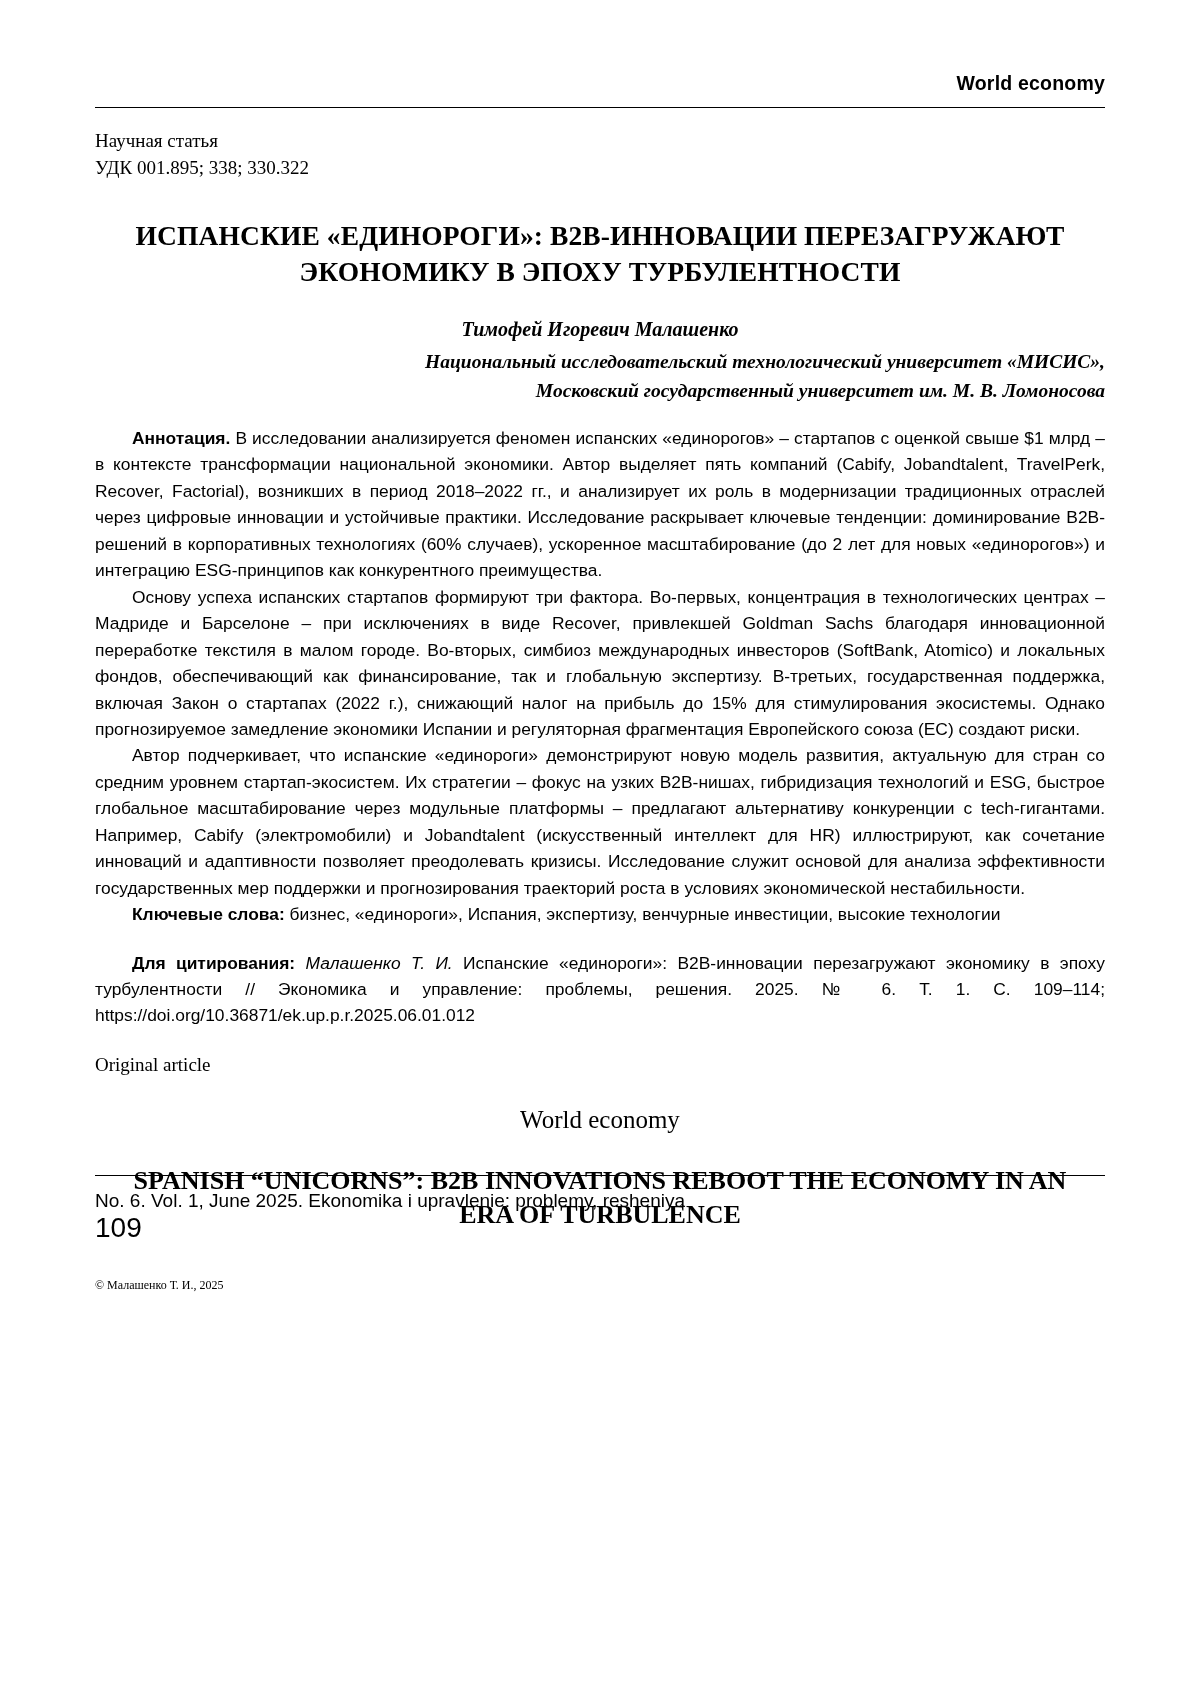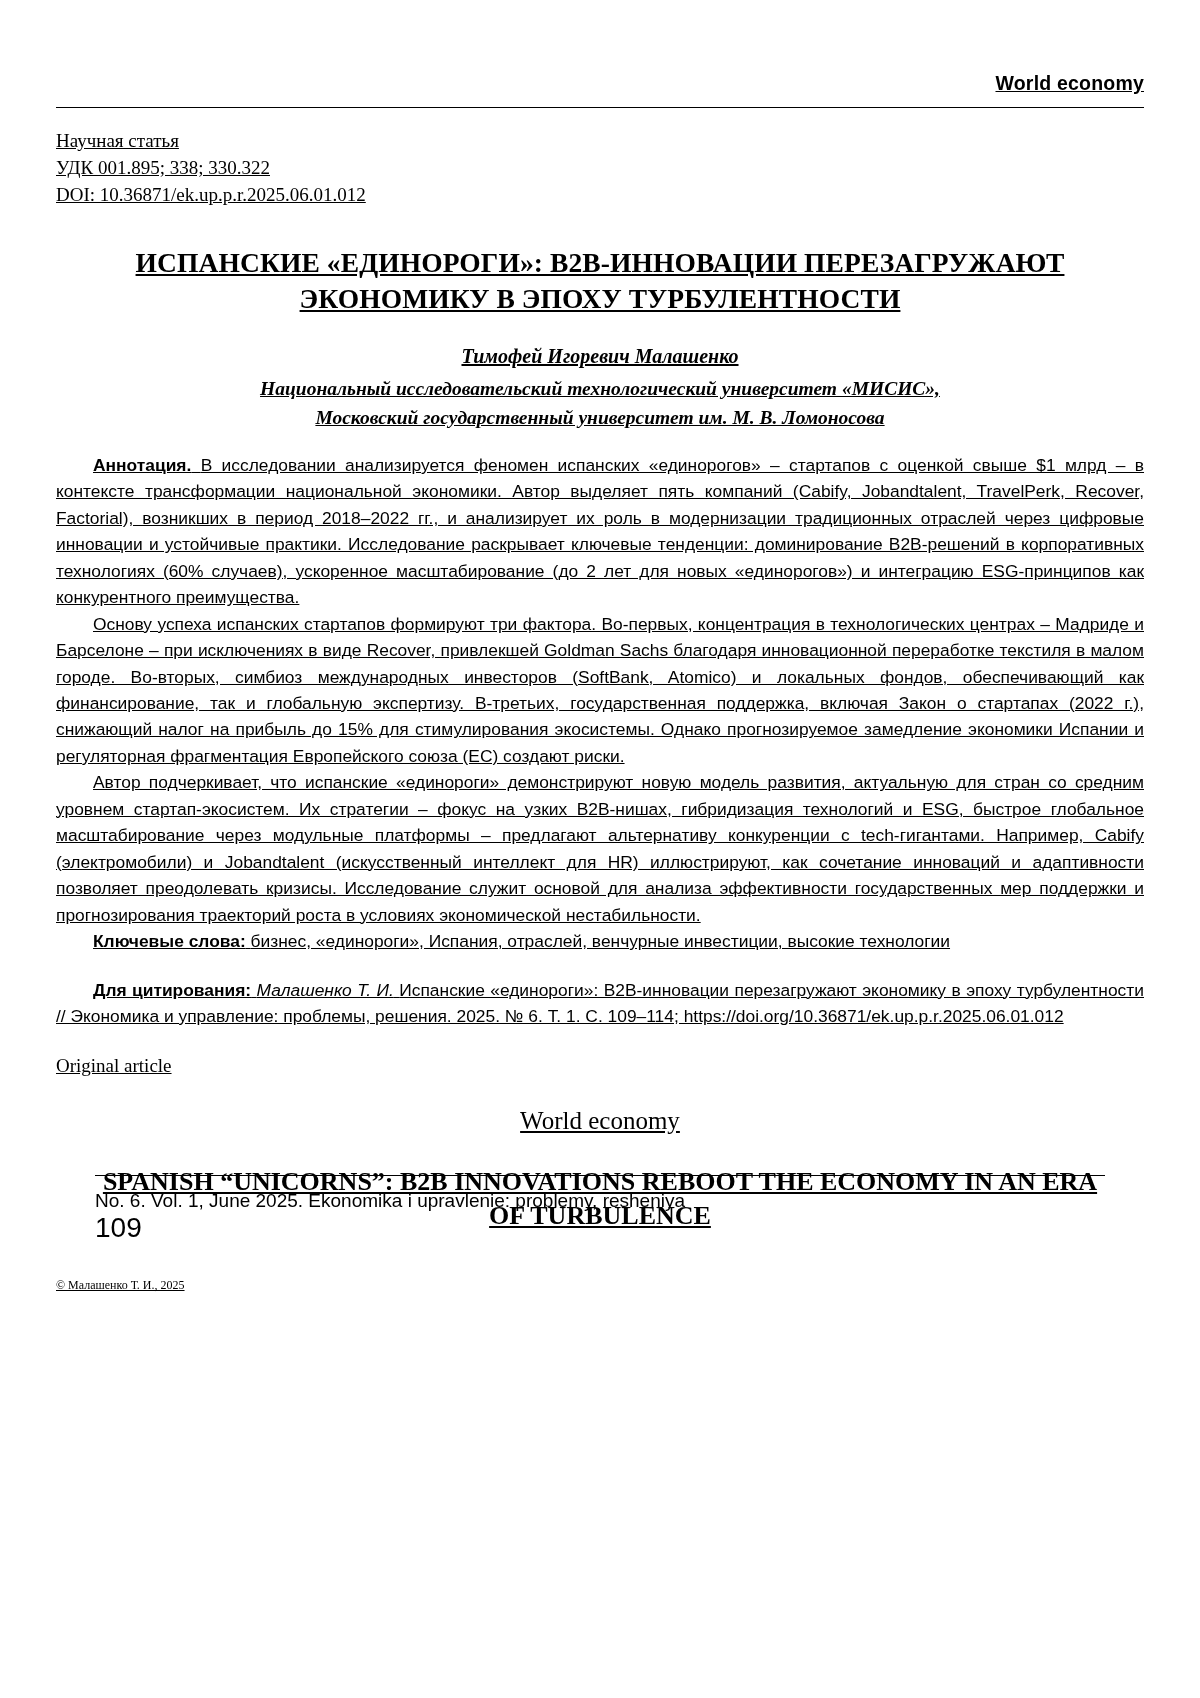--- a/index.html
+++ b/index.html
@@ -7,24 +7,23 @@
     padding: 0;
     background: #ffffff;
   }
   .page {
     position: relative;
     width: 1200px;
     height: 1314px;
     margin: 0 auto;
     background: #ffffff;
     box-sizing: border-box;
-    padding: 0 56px;
+    padding: 0 95px;
     font-family: "Liberation Serif", serif;
     color: #000000;
-    text-decoration: underline;
   }
 
   
   .running-head {
     text-align: right;
     font-family: "Liberation Sans", sans-serif;
     font-weight: bold;
     font-size: 19.5px;
     letter-spacing: 0.2px;
     padding-top: 72px;
@@ -58,21 +57,21 @@
     margin-top: 26px;
     text-align: center;
     font-family: "Liberation Serif", serif;
     font-weight: bold;
     font-style: italic;
     font-size: 20px;
     line-height: 1.45;
   }
   .affiliation {
     margin-top: 4px;
-    text-align: center;
+    text-align: right;
     font-family: "Liberation Serif", serif;
     font-weight: bold;
     font-style: italic;
     font-size: 19.5px;
     line-height: 1.45;
   }
 
   
   .abstract {
     margin-top: 20px;
@@ -162,36 +161,35 @@
 <body>
 
 <div class="page">
 
   <div class="running-head">World economy</div>
   <hr class="rule">
 
   <div class="meta">
     <div>Научная статья</div>
     <div>УДК 001.895; 338; 330.322</div>
-    <div>DOI: 10.36871/ek.up.p.r.2025.06.01.012</div>
   </div>
 
   <h1 class="title-ru">ИСПАНСКИЕ «ЕДИНОРОГИ»: B2B-ИННОВАЦИИ ПЕРЕЗАГРУЖАЮТ ЭКОНОМИКУ В ЭПОХУ ТУРБУЛЕНТНОСТИ</h1>
 
   <div class="author">Тимофей Игоревич Малашенко</div>
   <div class="affiliation">
     <div>Национальный исследовательский технологический университет «МИСИС»,</div>
     <div>Московский государственный университет им. М. В. Ломоносова</div>
   </div>
 
   <div class="abstract">
     <p><span class="lead">Аннотация.</span> <span>В исследовании анализируется феномен испанских «единорогов» – стартапов с оценкой свыше $1 млрд – в контексте трансформации национальной экономики. Автор выделяет пять компаний (Cabify, Jobandtalent, TravelPerk, Recover, Factorial), возникших в период 2018–2022 гг., и анализирует их роль в модернизации традиционных отраслей через цифровые инновации и устойчивые практики. Исследование раскрывает ключевые тенденции: доминирование B2B-решений в корпоративных технологиях (60% случаев), ускоренное масштабирование (до 2 лет для новых «единорогов») и интеграцию ESG-принципов как конкурентного преимущества.</span></p>
     <p>Основу успеха испанских стартапов формируют три фактора. Во-первых, концентрация в технологических центрах – Мадриде и Барселоне – при исключениях в виде Recover, привлекшей Goldman Sachs благодаря инновационной переработке текстиля в малом городе. Во-вторых, симбиоз международных инвесторов (SoftBank, Atomico) и локальных фондов, обеспечивающий как финансирование, так и глобальную экспертизу. В-третьих, государственная поддержка, включая Закон о стартапах (2022 г.), снижающий налог на прибыль до 15% для стимулирования экосистемы. Однако прогнозируемое замедление экономики Испании и регуляторная фрагментация Европейского союза (ЕС) создают риски.</p>
     <p>Автор подчеркивает, что испанские «единороги» демонстрируют новую модель развития, актуальную для стран со средним уровнем стартап-экосистем. Их стратегии – фокус на узких B2B-нишах, гибридизация технологий и ESG, быстрое глобальное масштабирование через модульные платформы – предлагают альтернативу конкуренции с tech-гигантами. Например, Cabify (электромобили) и Jobandtalent (искусственный интеллект для HR) иллюстрируют, как сочетание инноваций и адаптивности позволяет преодолевать кризисы. Исследование служит основой для анализа эффективности государственных мер поддержки и прогнозирования траекторий роста в условиях экономической нестабильности.</p>
-    <p class="keywords"><span class="lead">Ключевые слова:</span> <span>бизнес, «единороги», Испания, отраслей, венчурные инвестиции, высокие технологии</span></p>
+    <p class="keywords"><span class="lead">Ключевые слова:</span> <span>бизнес, «единороги», Испания, экспертизу, венчурные инвестиции, высокие технологии</span></p>
   </div>
 
   <div class="citation">
     <p><span class="lead">Для цитирования:</span> <span class="it">Малашенко Т. И.</span> <span>Испанские «единороги»: B2B-инновации перезагружают экономику в эпоху турбулентности // Экономика и управление: проблемы, решения. 2025. № 6. Т. 1. С. 109–114; https://doi.org/10.36871/ek.up.p.r.2025.06.01.012</span></p>
   </div>
 
   <div class="original-article">Original article</div>
 
   <div class="section-en">World economy</div>
 

